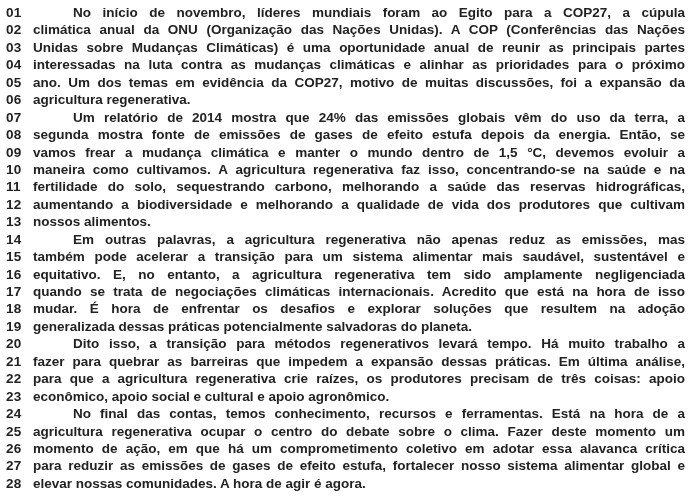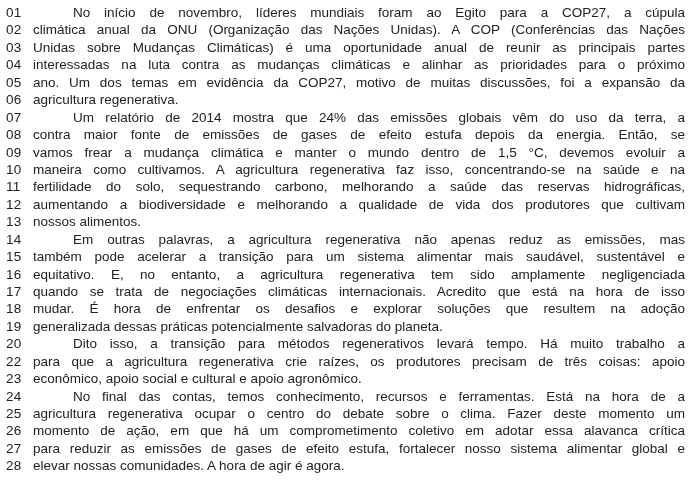--- a/index.html
+++ b/index.html
@@ -11,20 +11,21 @@
     background: #ffffff;
   }
   .page {
     position: relative;
     width: 689px;
     height: 499px;
     background: #ffffff;
     box-sizing: border-box;
     padding: 4px 4px 0 6px;
     overflow: hidden;
+    font-weight: bold;
   }
   .text-line {
     display: flex;
     align-items: baseline;
     height: 17.45px;
     font-size: 13.5px;
     line-height: 17.45px;
     color: #222222;
   }
   .line-number {
@@ -81,21 +82,21 @@
     <div class="text-line para-end" style="color: rgb(34, 34, 34);">
       <span class="line-number">06</span>
       <span class="line-text">agricultura regenerativa.</span>
     </div>
     <div class="text-line indent" style="color: rgb(34, 34, 34);">
       <span class="line-number">07</span>
       <span class="line-text">Um relatório de 2014 mostra que 24% das emissões globais vêm do uso da terra, a</span>
     </div>
     <div class="text-line" style="color: rgb(34, 34, 34);">
       <span class="line-number">08</span>
-      <span class="line-text">contra maior fonte de emissões de gases de efeito estufa depois da energia. Então, se</span>
+      <span class="line-text">segunda mostra fonte de emissões de gases de efeito estufa depois da energia. Então, se</span>
     </div>
     <div class="text-line" style="color: rgb(34, 34, 34);">
       <span class="line-number">09</span>
       <span class="line-text">vamos frear a mudança climática e manter o mundo dentro de 1,5 °C, devemos evoluir a</span>
     </div>
     <div class="text-line" style="color: rgb(34, 34, 34);">
       <span class="line-number">10</span>
       <span class="line-text">maneira como cultivamos. A agricultura regenerativa faz isso, concentrando-se na saúde e na</span>
     </div>
     <div class="text-line" style="color: rgb(34, 34, 34);">
@@ -132,20 +133,24 @@
     </div>
     <div class="text-line para-end" style="color: rgb(34, 34, 34);">
       <span class="line-number">19</span>
       <span class="line-text">generalizada dessas práticas potencialmente salvadoras do planeta.</span>
     </div>
     <div class="text-line indent" style="color: rgb(34, 34, 34);">
       <span class="line-number">20</span>
       <span class="line-text">Dito isso, a transição para métodos regenerativos levará tempo. Há muito trabalho a</span>
     </div>
     <div class="text-line" style="color: rgb(34, 34, 34);">
+      <span class="line-number">21</span>
+      <span class="line-text">fazer para quebrar as barreiras que impedem a expansão dessas práticas. Em última análise,</span>
+    </div>
+    <div class="text-line" style="color: rgb(34, 34, 34);">
       <span class="line-number">22</span>
       <span class="line-text">para que a agricultura regenerativa crie raízes, os produtores precisam de três coisas: apoio</span>
     </div>
     <div class="text-line para-end" style="color: rgb(34, 34, 34);">
       <span class="line-number">23</span>
       <span class="line-text">econômico, apoio social e cultural e apoio agronômico.</span>
     </div>
     <div class="text-line indent" style="color: rgb(34, 34, 34);">
       <span class="line-number">24</span>
       <span class="line-text">No final das contas, temos conhecimento, recursos e ferramentas. Está na hora de a</span>

